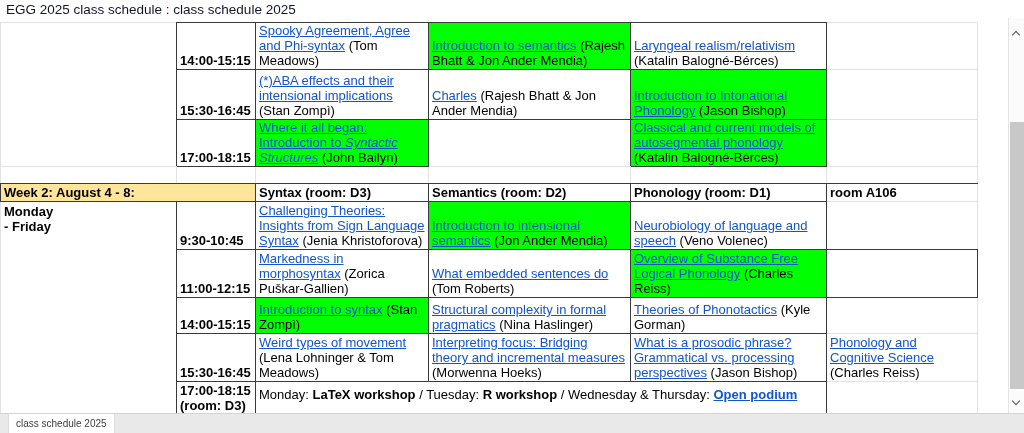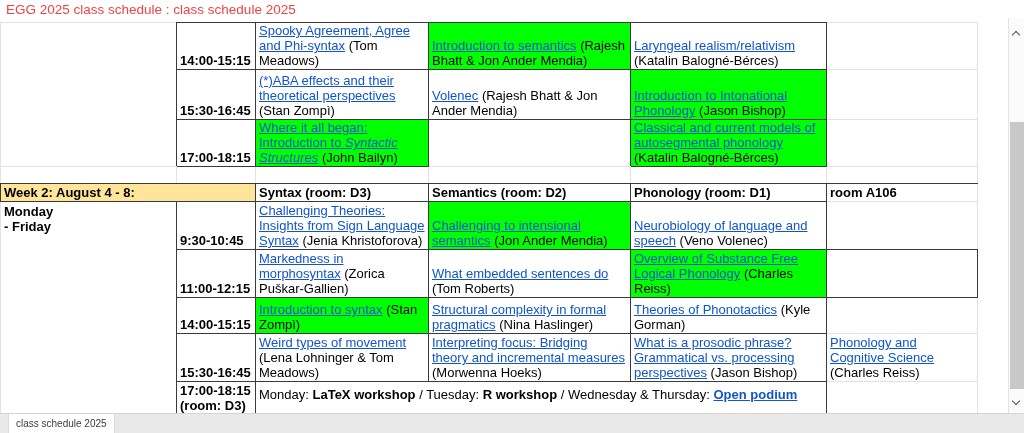--- a/index.html
+++ b/index.html
@@ -12,21 +12,21 @@
   *{margin:0;padding:0;box-sizing:border-box;}
   html,body{width:1024px;height:433px;overflow:hidden;}
   body{
     font-family:"Liberation Sans", sans-serif;
     background:#ffffff;
     position:relative;
     color:#000;
   }
   .page-title{
     position:absolute;left:6px;top:2px;
-    font-size:13.5px;color:#ef4444;white-space:nowrap;
+    font-size:13.5px;color:#0f172a;white-space:nowrap;
   }
   table.sched{
     position:absolute;left:0;top:22px;
     width:977px;
     border-collapse:collapse;
     table-layout:fixed;
   }
   td{
     border:1px solid var(--grid);
     font-size:13px;line-height:15px;
@@ -109,25 +109,25 @@
     <td class="bd">
       <a class="course" href="#">Laryngeal realism/relativism</a>
       <span>(Katalin Balogné-Bérces)</span>
     </td>
     <td></td>
   </tr>
 
   <tr style="height:50px">
     <td class="bd time">15:30-16:45</td>
     <td class="bd">
-      <a class="course" href="#">(*)ABA effects and their theoretical perspectives</a>
+      <a class="course" href="#">(*)ABA effects and their intensional implications</a>
       <span>(Stan Zompì)</span>
     </td>
     <td class="bd">
-      <a class="course" href="#">Volenec</a>
+      <a class="course" href="#">Charles</a>
       <span>(Rajesh Bhatt &amp; Jon Ander Mendia)</span>
     </td>
     <td class="bd green">
       <a class="course" href="#">Introduction to Intonational Phonology</a>
       <span>(Jason Bishop)</span>
     </td>
     <td></td>
   </tr>
 
   <tr style="height:46px">
@@ -165,21 +165,21 @@
     <td rowspan="5" class="days side-left">
       <div>Monday</div>
           <div>- Friday</div>
     </td>
     <td class="bd time">9:30-10:45</td>
     <td class="bd">
       <a class="course" href="#">Challenging Theories: Insights from Sign Language Syntax</a>
       <span>(Jenia Khristoforova)</span>
     </td>
     <td class="bd green">
-      <a class="course" href="#">Challenging to intensional semantics</a>
+      <a class="course" href="#">Introduction to intensional semantics</a>
       <span>(Jon Ander Mendia)</span>
     </td>
     <td class="bd">
       <a class="course" href="#">Neurobiology of language and speech</a>
       <span>(Veno Volenec)</span>
     </td>
     <td class="bb-dark"></td>
   </tr>
 
   <tr style="height:48px">

